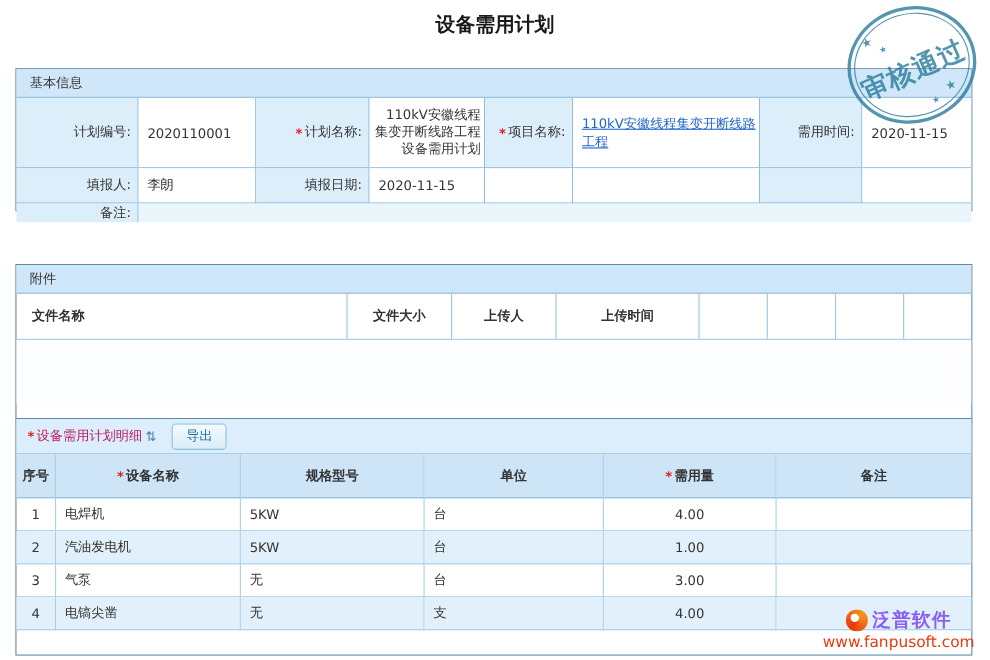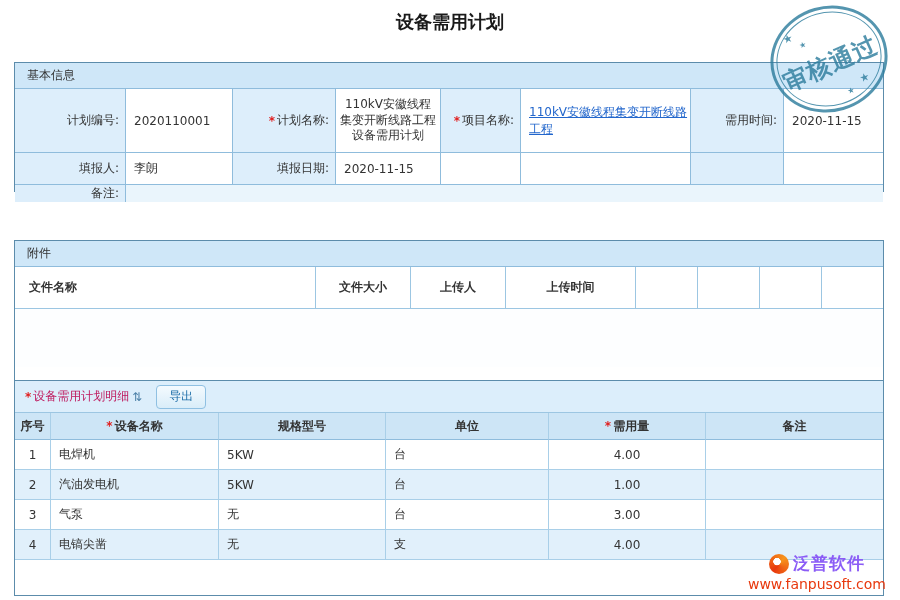--- a/index.html
+++ b/index.html
@@ -28,21 +28,21 @@
     grid-template-columns: 111px 107px 103px 105px 80px 170px 93px 1fr;
     grid-template-rows: 64px 32px 1fr;
   }
   .cell { border-right:1px solid #8fbcdc; border-bottom:1px solid #8fbcdc;
           display:flex; align-items:center; min-width:0; }
   .cell.no-r { border-right:none; }
   .bi-grid > .cell:nth-child(8n) { border-right:none; }
   .bi-grid > .cell:nth-child(n+17) { border-bottom:none; }
   .label { background:#ddeefb; justify-content:flex-end; padding-right:6px; text-align:right; }
   .value { background:#fff; padding-left:8px; }
-  .value.center { justify-content:center; text-align:center; padding:2px 3px; line-height:1.32; }
+  .value.center { justify-content:center; text-align:right; padding:2px 3px; line-height:1.32; }
   .value.tint { background:#eaf5fc; }
   .filler-blue { background:#ddeefb; }
   .req { color:#e02020; margin-right:2px; font-weight:bold; }
   .link { color:#2266cc; text-decoration:underline; line-height:1.35; cursor:pointer; }
 
   
   .attach { top:240px; height:145px; }
   .att-grid {
     display:grid; grid-template-columns: 301px 95px 95px 130px 62px 62px 62px 1fr;
     height:42px; border-bottom:1px solid #9cc6e2;
@@ -64,21 +64,21 @@
     background:linear-gradient(#f4fafe,#d9edf9); border:1px solid #8fc0e2;
     border-radius:4px; cursor:pointer;
     font-family:"DejaVu Sans","Liberation Sans",sans-serif;
   }
   .dt-grid { display:grid; grid-template-columns: 36px 168px 167px 163px 157px 1fr; }
   .dt-grid .c { height:30px; display:flex; align-items:center;
                 border-right:1px solid #a9cfe8; border-bottom:1px solid #a9cfe8;
                 padding-left:8px; }
   .dt-grid .c:last-child { border-right:none; }
   .dt-grid .c.ctr { justify-content:center; padding-left:0; }
-  .dt-grid.header .c { height:27px; background:#cde5f6; justify-content:center;
+  .dt-grid.header .c { height:40px; background:#cde5f6; justify-content:center;
                        padding-left:0; border-bottom:1px solid #8fbcdc; font-weight:bold; }
   .dt-grid.alt .c { background:#e1f0fb; }
   .dt-footer { height:36px; }
 
   
   .stamp { position:absolute; top:6px; right:12px; width:118px; height:106px;
            transform:rotate(-16deg); opacity:.82; z-index:6; pointer-events:none; }
   .stamp-ring { position:absolute; inset:0; border:3px solid #2f7e9e; border-radius:50%; }
   .stamp-ring::before { content:""; position:absolute; inset:3px;
                         border:1px solid #2f7e9e; border-radius:50%; }

